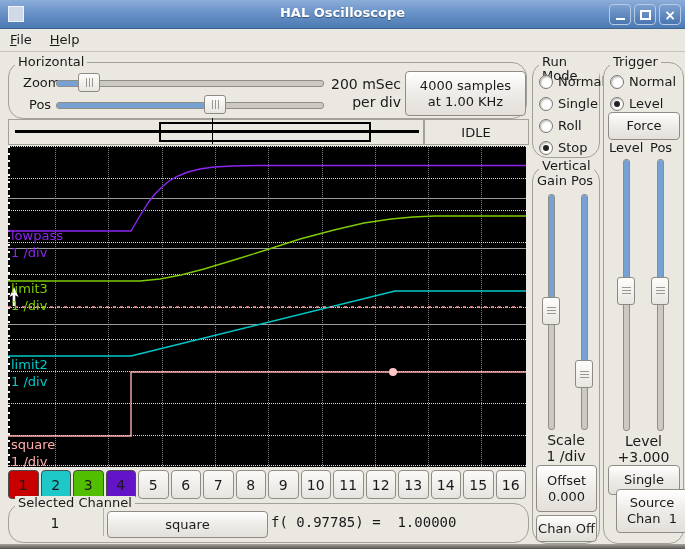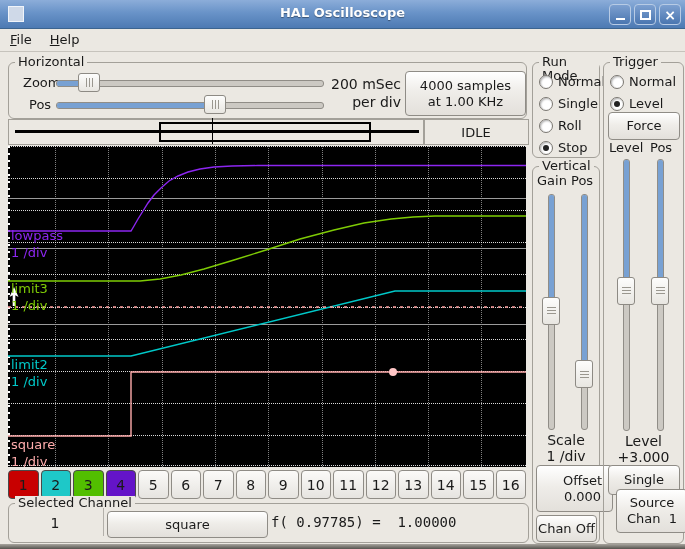--- a/index.html
+++ b/index.html
@@ -17,21 +17,21 @@
   .winbtns{position:absolute;right:4px;top:4px;display:flex;gap:3px;}
   .winbtn{width:20px;height:19px;border-radius:4px;border:1px solid #b7cbe5;
     background:linear-gradient(180deg,#7da0d0,#4a76b0);display:flex;align-items:center;justify-content:center;}
   .g-min{width:9px;height:2px;background:#fff;margin-top:9px;}
   .g-max{width:7px;height:6px;border:2px solid #fff;}
   .g-close{color:#fff;font-weight:bold;font-size:14px;line-height:1;}
   
   .menubar{position:absolute;left:0;top:29px;width:685px;height:22px;border-bottom:1px solid #c6c3bc;}
   .menu-item{display:inline-block;padding:3px 8px;margin-left:2px;}
   
-  .frame{position:absolute;border:1px solid #a3a099;border-radius:6px;}
+  .frame{position:absolute;border:1px solid #a3a099;border-radius:15px;}
   .legend{position:absolute;top:-8px;left:6px;background:#ebe8e2;padding:0 3px;line-height:14px;}
   
   .btn{position:absolute;border:1px solid #8f8c86;border-radius:4px;
     background:linear-gradient(180deg,#ffffff,#efede9 45%,#e3e0db);
     display:flex;flex-direction:column;align-items:center;justify-content:center;line-height:16px;}
   
   .hslider{position:absolute;height:18px;}
   .htrough{position:absolute;left:0;right:0;top:7px;height:5px;border:1px solid #908d87;border-radius:3px;background:#ccc9c3;overflow:hidden;}
   .hfill{height:100%;background:#78a1d3;}
   .hthumb{position:absolute;top:0;width:20px;height:17px;border:1px solid #8d8a84;border-radius:3px;
@@ -245,21 +245,21 @@
       <div class="vthumb" style="top: calc(49% - 13px);"></div>
     </div>
     <div class="vslider" style="left:42px;top:27px;height:236px;">
       <div class="vtrough">
           <div class="vfill" style="height: 76%;"></div>
         </div>
       <div class="vthumb" style="top: calc(76% - 13px);"></div>
     </div>
     <div class="readout-title" style="top:266px;text-align:center;">Scale</div>
     <div class="readout-title" style="top:282px;">1 /div</div>
-    <div class="btn" style="left:3px;top:298px;width:59px;height:45px;padding-left:16px;">
+    <div class="btn" style="left:3px;top:298px;width:59px;height:45px;">
       <span>Offset</span>
       <span>0.000</span>
     </div>
     <div class="btn" style="left:3px;top:348px;width:59px;height:25px;">
       <span>Chan Off</span>
     </div>
   </div>
 
   <div class="frame" style="left:603px;top:62px;width:79px;height:480px;">
     <span class="legend">Trigger</span>

